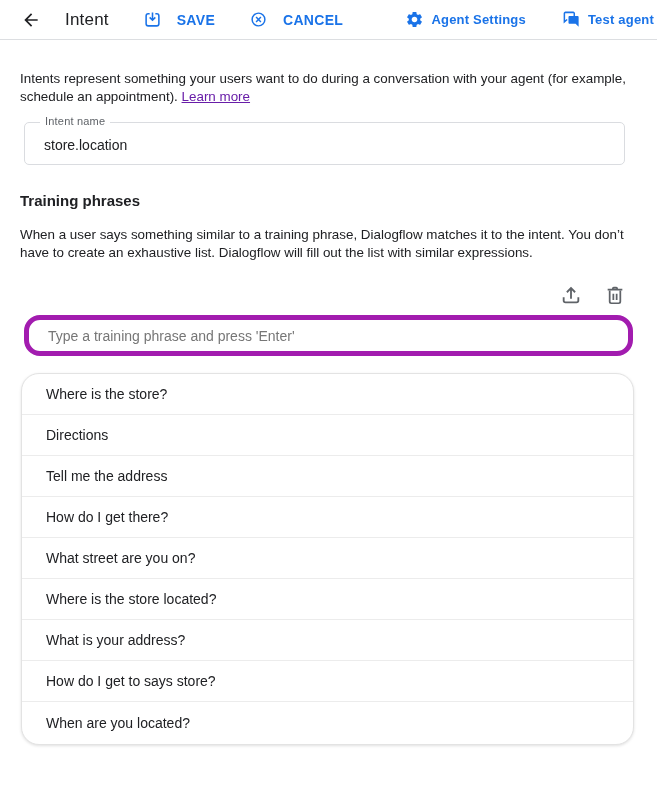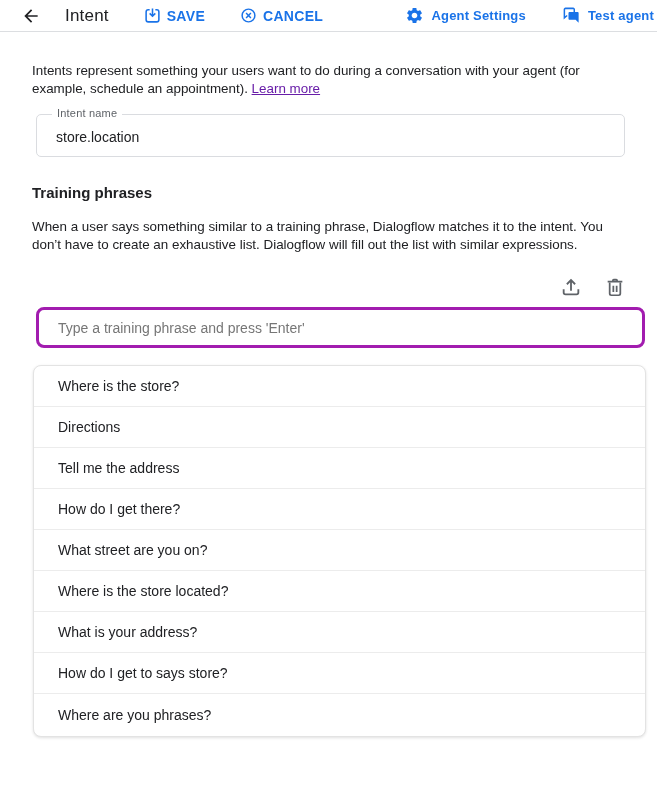--- a/index.html
+++ b/index.html
@@ -1,64 +1,64 @@
 <!DOCTYPE html>
 <html><head>
 <meta charset="utf-8">
 <style>
   * { margin: 0; padding: 0; box-sizing: border-box; }
   html, body { width: 657px; height: 790px; background: #fff; overflow: hidden;
     font-family: "Liberation Sans", "DejaVu Sans", sans-serif; }
 
   
-  .topbar { height: 32px; display: flex; align-items: center;
+  .topbar { height: 40px; display: flex; align-items: center;
     border-bottom: 1px solid #dcdee1; background: #fff; }
   .back-btn { width: 24px; height: 24px; margin-left: 19px; border: none; background: none;
     cursor: pointer; display: flex; align-items: center; justify-content: center; color: #202124; }
   .page-title { margin-left: 22px; font-size: 17px; color: #202124; letter-spacing: .2px; }
-  .txt-btn { display: flex; align-items: center; gap: 6px; border: none; background: none;
+  .txt-btn { display: flex; align-items: center; gap: 16px; border: none; background: none;
     cursor: pointer; color: #1a73e8; font-family: inherit;
     font-size: 14px; font-weight: 700; letter-spacing: .3px; }
   .txt-btn svg { flex: 0 0 auto; }
   .save-btn { margin-left: 35px; }
   .cancel-btn { margin-left: 35px; }
   .topbar-right { margin-left: auto; display: flex; align-items: center; gap: 36px;
     padding-right: 3px; }
   .nav-btn { display: flex; align-items: center; gap: 7px; border: none; background: none;
     cursor: pointer; color: #1a73e8; font-family: inherit;
     font-size: 13px; font-weight: 700; letter-spacing: .2px; }
 
   
-  .main { padding: 0 24px 0 32px; }
+  .main { padding: 0 24px 0 20px; }
   .body-text { margin-top: 30px; font-size: 13.4px; line-height: 18px; color: #202124;
     max-width: 622px; }
   .learn-more { color: #681da8; text-decoration: underline; cursor: pointer; }
 
   .mat-field { position: relative; margin: 16px 8px 0 4px; height: 43px;
     border: 1px solid #dadce0; border-radius: 5px; background: #fff; }
   .mat-field .float-label { position: absolute; top: -8px; left: 15px; background: #fff;
     padding: 0 5px; font-size: 11px; color: #5f6368; letter-spacing: .2px; }
   .mat-field input { width: 100%; height: 100%; border: none; outline: none; background: none;
     padding: 2px 0 0 19px; font-family: inherit; font-size: 14px; color: #202124; }
 
   .section-heading { margin-top: 27px; font-size: 15px; font-weight: 700; color: #202124; }
   .section-desc { margin-top: 17px; }
 
   .actions-row { margin-top: 21px; display: flex; justify-content: flex-end; align-items: center;
     gap: 20px; padding-right: 6px; }
   .icon-btn { width: 24px; height: 24px; border: none; background: none; cursor: pointer;
     color: #5f6368; display: flex; align-items: center; justify-content: center; }
 
   .phrase-input { display: block; margin: 8px 0 0 4px; width: 609px; height: 41px;
-    border: 3px solid #a21caf; border-radius: 8px; outline: none; padding: 0 0 0 19px;
+    border: 5px solid #a21caf; border-radius: 16px; outline: none; padding: 0 0 0 19px;
     font-family: inherit; font-size: 14px; color: #202124; background: #fff; }
   .phrase-input::placeholder { color: #767676; opacity: 1; }
 
   .phrase-card { margin: 17px 0 0 1px; width: 613px; border: 1px solid #e3e3e3;
-    border-radius: 8px; background: #fff; overflow: hidden;
+    border-radius: 18px; background: #fff; overflow: hidden;
     box-shadow: 0 1px 3px rgba(0,0,0,.12); }
   .phrase-row { height: 41px; display: flex; align-items: center; padding-left: 24px;
     font-size: 14px; color: #202124; border-bottom: 1px solid #ececec; cursor: pointer; }
   .phrase-row:last-child { border-bottom: none; height: 42px; }
 </style>
 </head>
 <body>
 
 <header class="topbar">
   <button class="back-btn">
@@ -165,17 +165,17 @@
     <div class="phrase-row">
         <span>Where is the store located?</span>
       </div>
     <div class="phrase-row">
         <span>What is your address?</span>
       </div>
     <div class="phrase-row">
         <span>How do I get to says store?</span>
       </div>
     <div class="phrase-row">
-        <span>Where are you phrases?</span>
+        <span>When are you located?</span>
       </div>
   </div>
 
 </main>
 
 </body></html>

